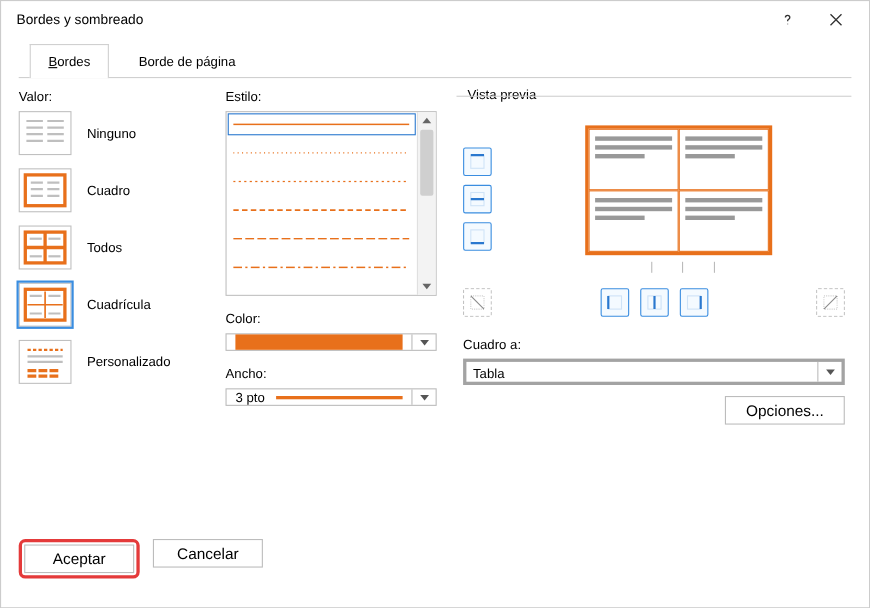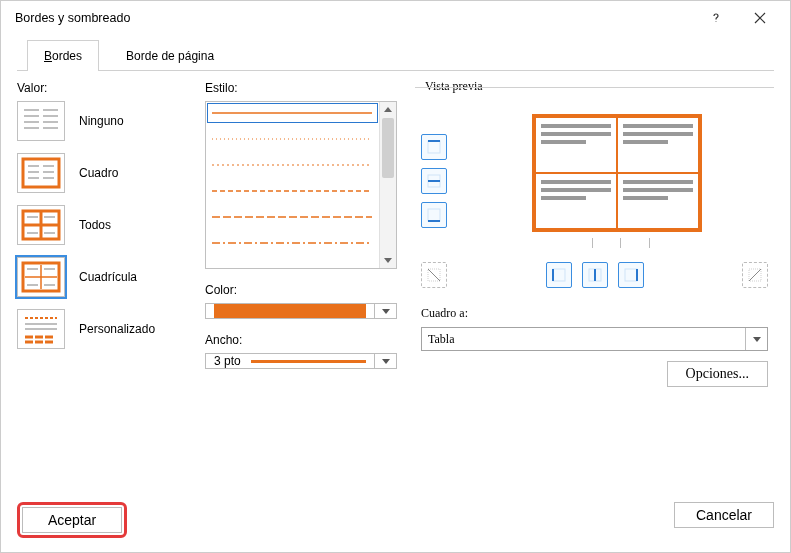--- a/index.html
+++ b/index.html
@@ -50,47 +50,47 @@
   .selectbox { display:flex; height:16px; border:1px solid #bcbcbc; }
   .select-main { flex:1; display:flex; align-items:center; padding:0 8px; gap:10px; }
   .select-drop { width:22px; border-left:1px solid #bcbcbc; display:flex; align-items:center; justify-content:center; }
   .chev { width:0;height:0;border-left:4px solid transparent;border-right:4px solid transparent;border-top:5px solid #555; }
   .color-swatch { flex:1; height:14px; background:#e8701b; }
 
   .ancho-box .select-main { justify-content:flex-start; }
   .ancho-line { flex:1; height:3px; background:#e8701b; }
 
   
-  .col-preview { flex:1; position:relative;font-family:Liberation Serif, serif; }
+  .col-preview { flex:1; position:relative; }
   .fieldset-label { position:absolute; top:-2px; left:6px; background:#fff; padding:0 4px; font-size:12px; }
   .preview-frame { border-top:1px solid #d0d0d0; margin-top:6px; padding: 10px 6px 0 6px; height: calc(100% - 6px); position:relative; }
   .help-text { text-align:center; font-size:12px; color:#222; line-height:1.35; padding:0 30px; }
   .preview-stage { display:flex; align-items:center; margin-top:16px; }
   .side-btns { display:flex; flex-direction:column; gap:8px; margin-right:18px; }
   .edge-btn { width:26px; height:26px; border:1px solid #3a8de0; background:#f4faff; display:flex; align-items:center; justify-content:center; border-radius:2px; cursor:default; }
   .edge-btn.off { border:1px dashed #bcbcbc; background:#fff; }
   .edge-btn svg { width:16px; height:16px; }
   .table-preview-wrap { flex:1; display:flex; justify-content:center; }
   .table-preview { border:3px solid #e8701b; width:170px; height:118px; display:grid; grid-template-columns:1fr 1fr; grid-template-rows:1fr 1fr; }
   .cell { border:1.5px solid #e8701b; padding:6px 5px; display:flex; flex-direction:column; gap:4px; }
   .cell .ln { height:4px; background:#999; }
   .cell .ln.short { width:65%; }
   .guides-v { display:flex; justify-content:space-between; padding:0 52px 0 60px; margin-top:6px; }
   .guides-v .g { width:0; height:10px; border-left:1px solid #bbb; }
   .row-diag { display:flex; align-items:center; margin-top:14px; }
   .row-diag .spacer { flex:1; }
 
   .apply-row { margin-top:18px; }
-  .apply-select { display:flex; height:24px; border:1px solid #a3a3a3; margin-top:4px; }
+  .apply-select { display:flex; height:24px; border:3px solid #a3a3a3; margin-top:4px; }
   .apply-select .txt { flex:1; padding:4px 6px; }
 
   .options-row { display:flex; justify-content:flex-end; margin-top:10px; }
   .btn { height:26px; padding:0 18px; border:1px solid #bcbcbc; background:#fff; display:flex; align-items:center; justify-content:center; cursor:default; font-size:14px; }
 
-  .footer { display:flex; justify-content:space-between; padding: 8px 16px 14px; }
+  .footer { display:flex; justify-content:flex-start; gap:12px; padding: 8px 16px 26px; }
   .btn-primary-out { border:3px solid #e43a3a; border-radius:6px; padding:2px; }
   .btn.wide { width:100px; }
 </style>
 </head>
 <body>
 
 <div class="dialog">
 
   <div class="titlebar">
     <div class="title">Bordes y sombreado</div>

